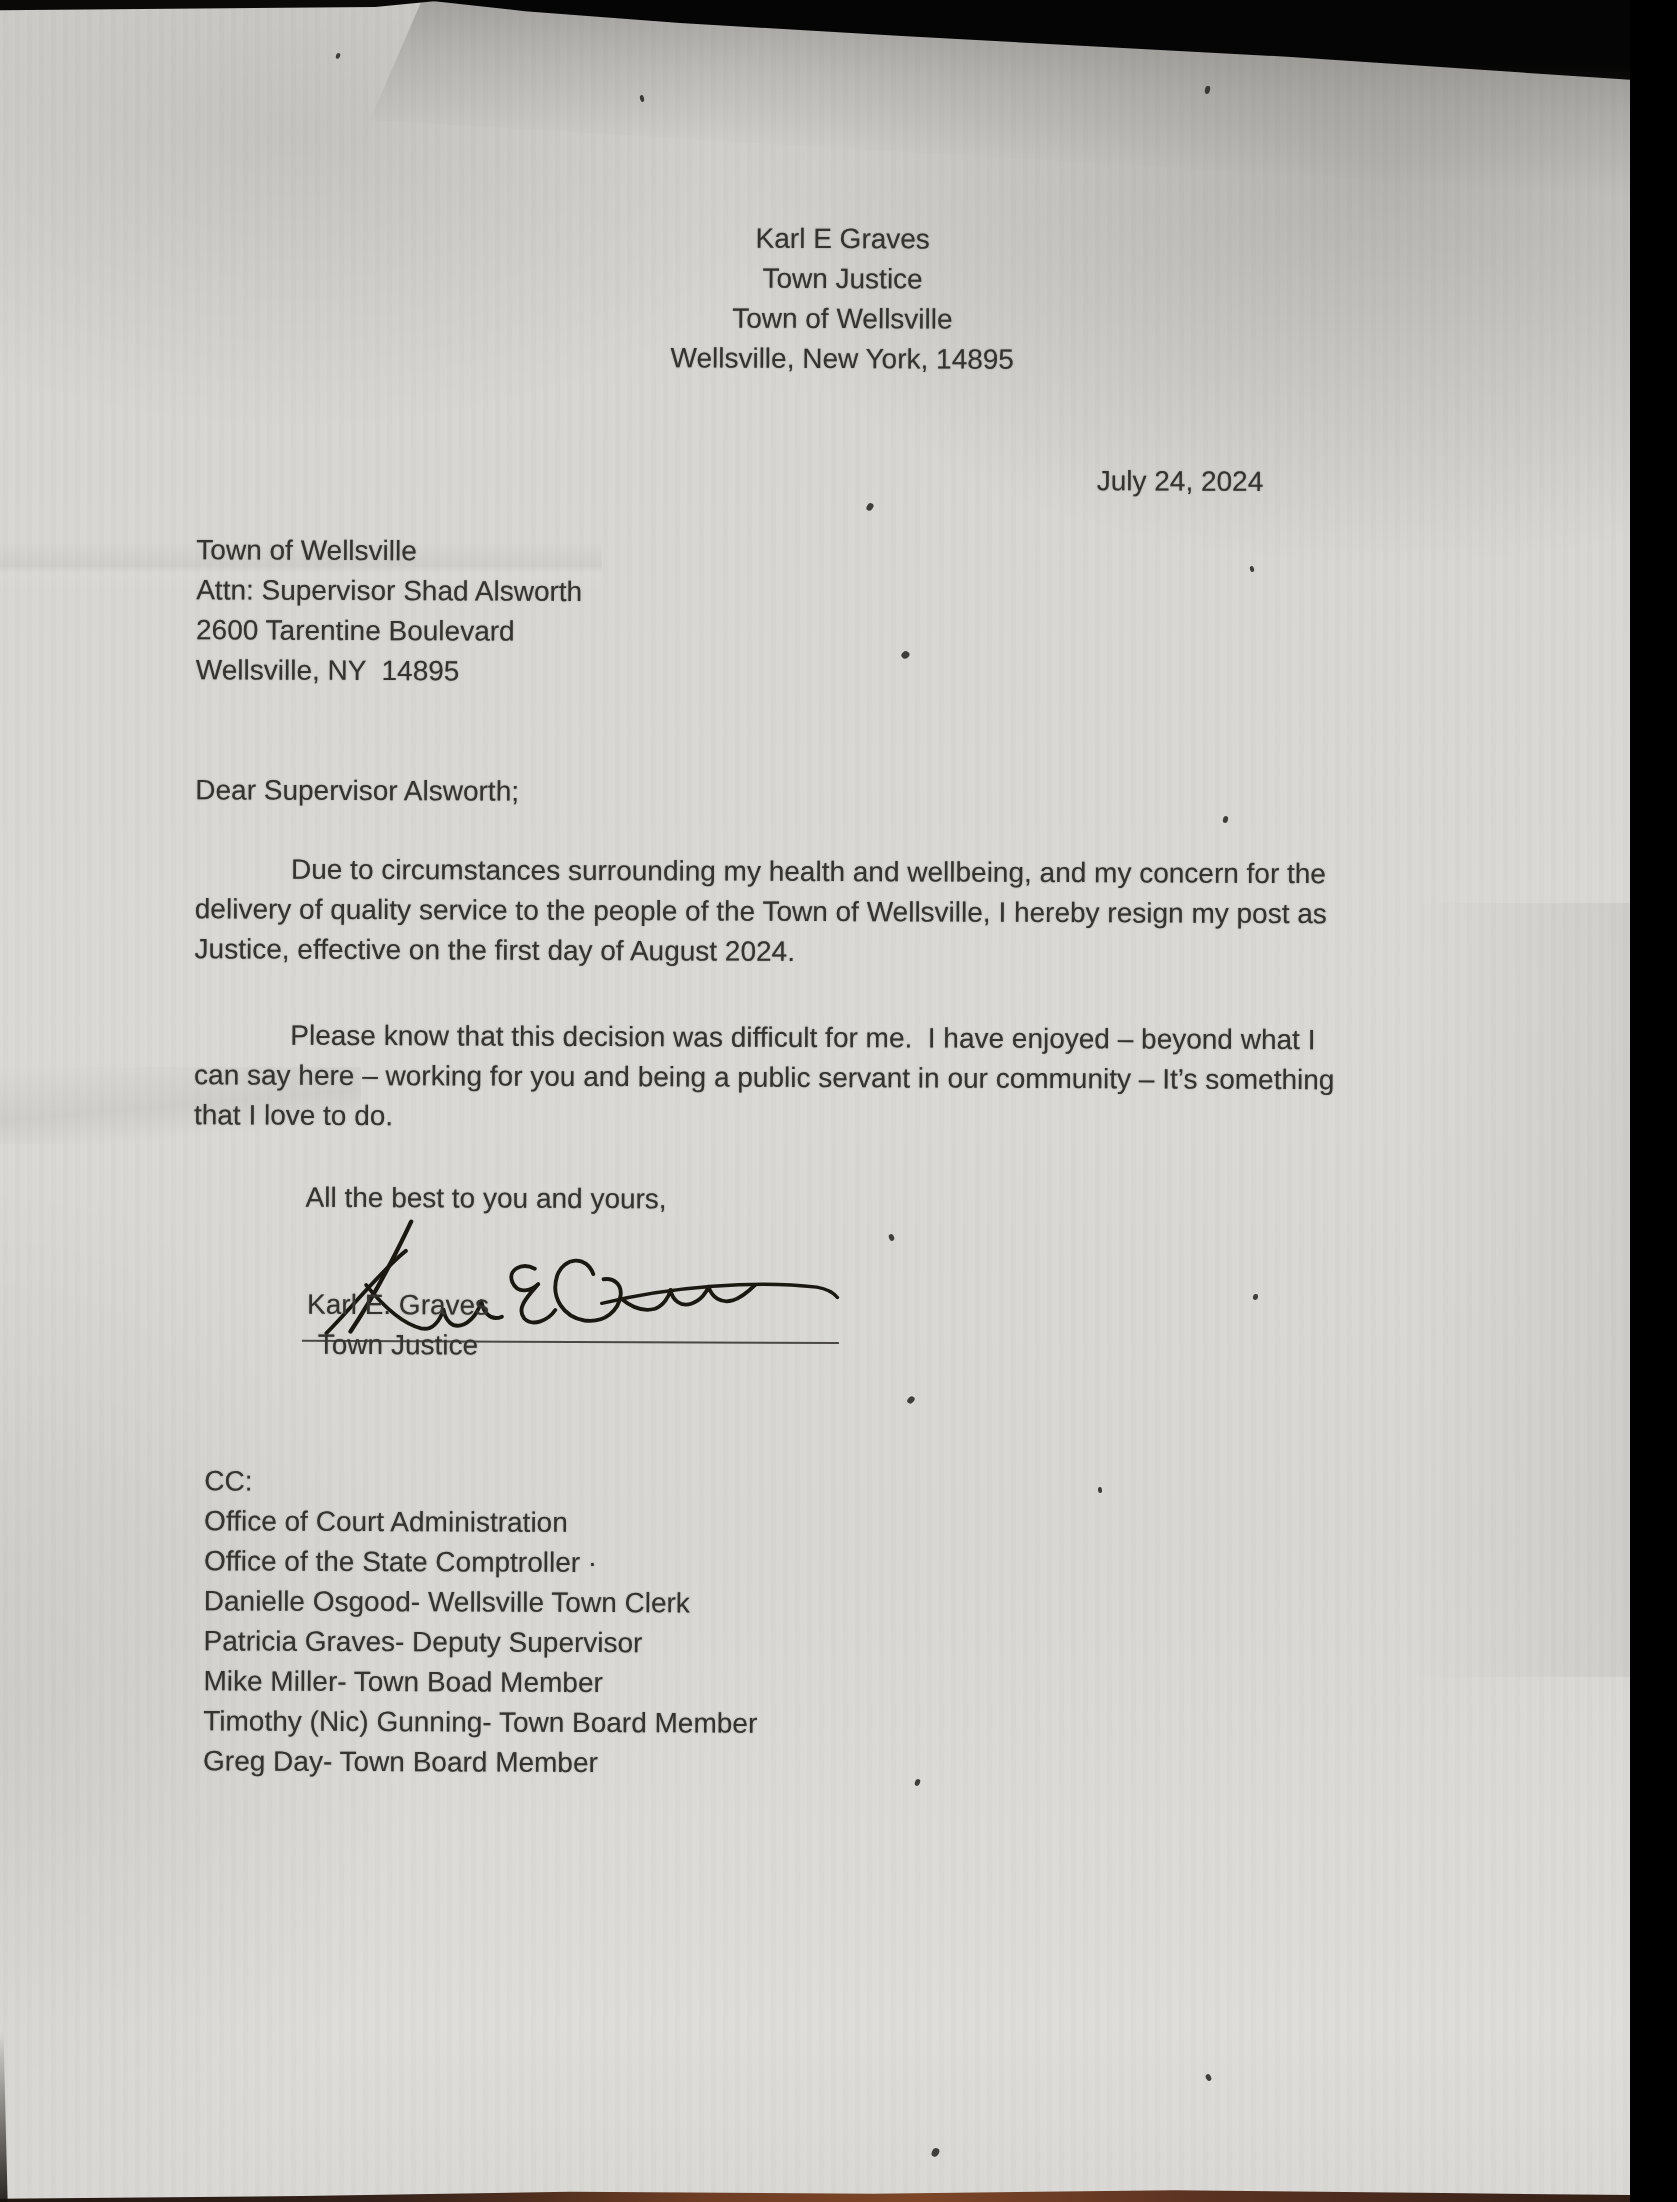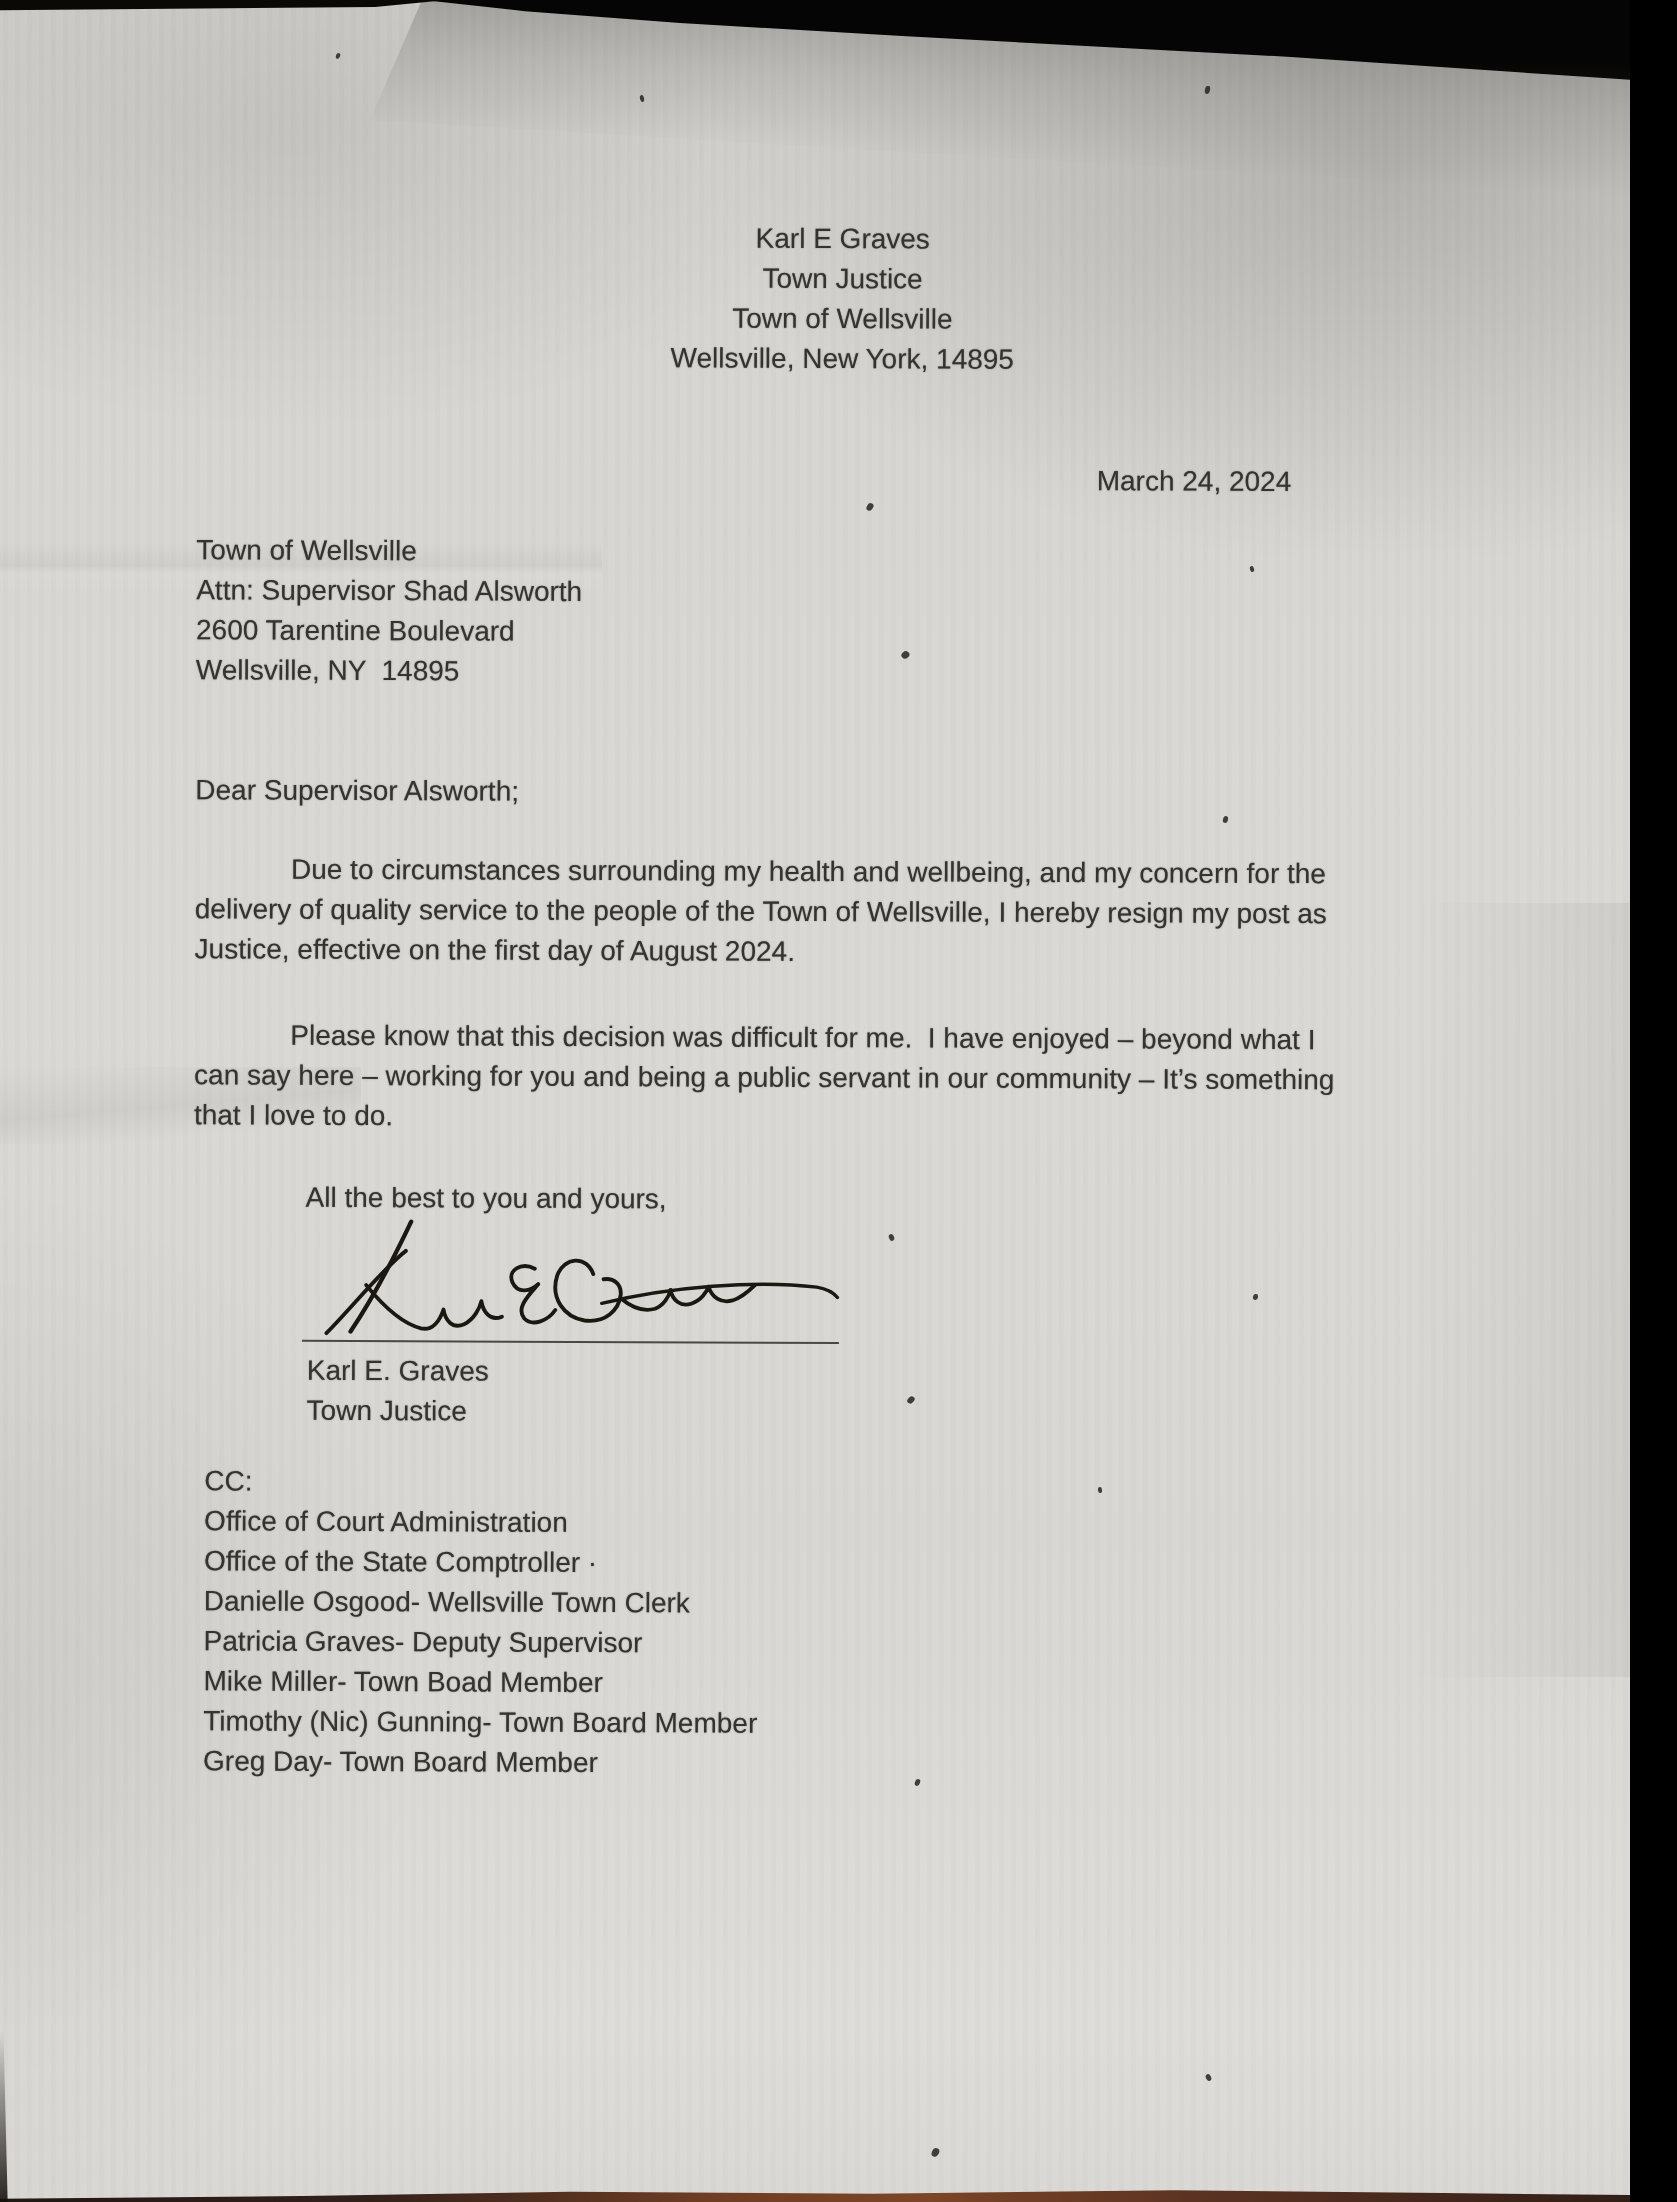--- a/index.html
+++ b/index.html
@@ -43,21 +43,21 @@
   .letterhead{left:0;top:219px;width:1678px;text-align:center;}
   .date-line{left:1094px;top:460px;}
   .recipient{left:194px;top:533px;}
   .salutation{left:194px;top:773px;}
   .para{left:194px;top:0;width:1394px;text-indent:96px;}
   .para-1{top:852px;}
   .para-2{top:1018px;}
   .closing{left:306px;top:1180px;}
   .signature-svg{position:absolute;left:310px;top:1220px;width:544px;height:129px;}
   .sig-line{position:absolute;left:303px;top:1342px;width:537px;height:0;border-top:2.6px solid #4a4744;}
-  .signer{left:308px;top:1353px;}
+  .signer{left:308px;top:1287px;text-align:center;}
   .cc{left:206px;top:1464px;}
   .speck{position:absolute;background:#26231f;opacity:0.85;border-radius:55% 45% 60% 50%;}
 </style>
 </head>
 <body>
 
 <div class="photo">
 
   <div class="wrinkle-1"></div>
   <div class="wrinkle-2"></div>
@@ -69,21 +69,21 @@
   <div class="bottom-band"></div>
   <div class="bottom-left-edge"></div>
 
   <div class="content">
 
     <div class="blk letterhead">Karl E Graves
 Town Justice
 Town of Wellsville
 Wellsville, New York, 14895</div>
 
-    <div class="blk date-line">March 24, 2024</div>
+    <div class="blk date-line">July 24, 2024</div>
 
     <div class="blk recipient">Town of Wellsville
 Attn: Supervisor Shad Alsworth
 2600 Tarentine Boulevard
 Wellsville, NY  14895</div>
 
     <div class="blk salutation">Dear Supervisor Alsworth;</div>
 
     <div class="blk para para-1">Due to circumstances surrounding my health and wellbeing, and my concern for the
 delivery of quality service to the people of the Town of Wellsville, I hereby resign my post as

